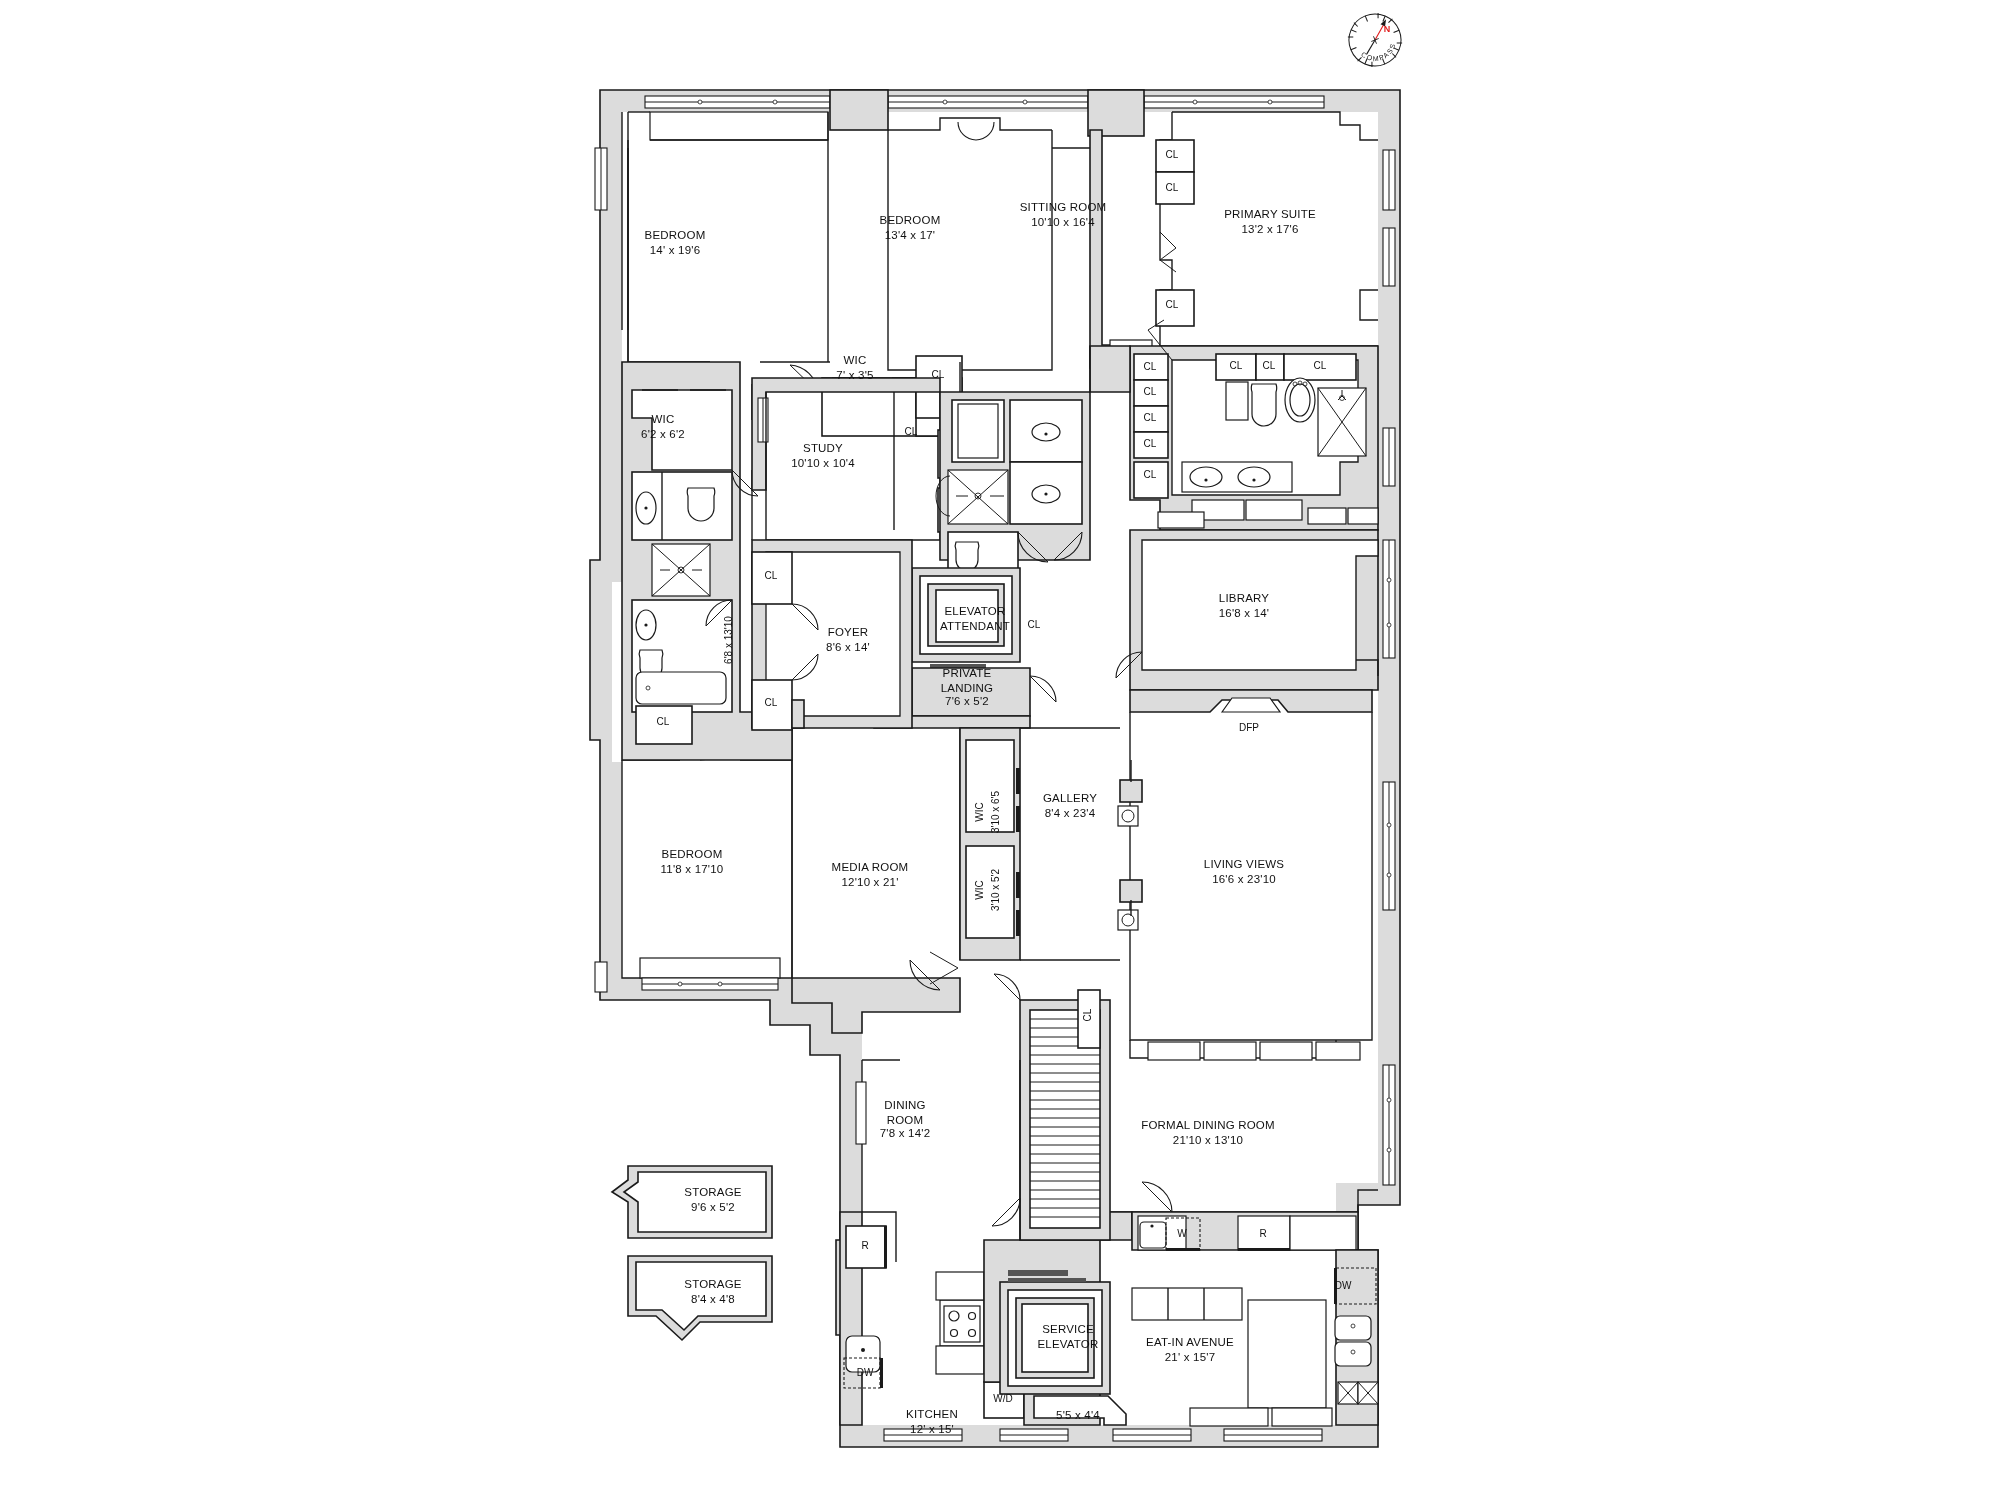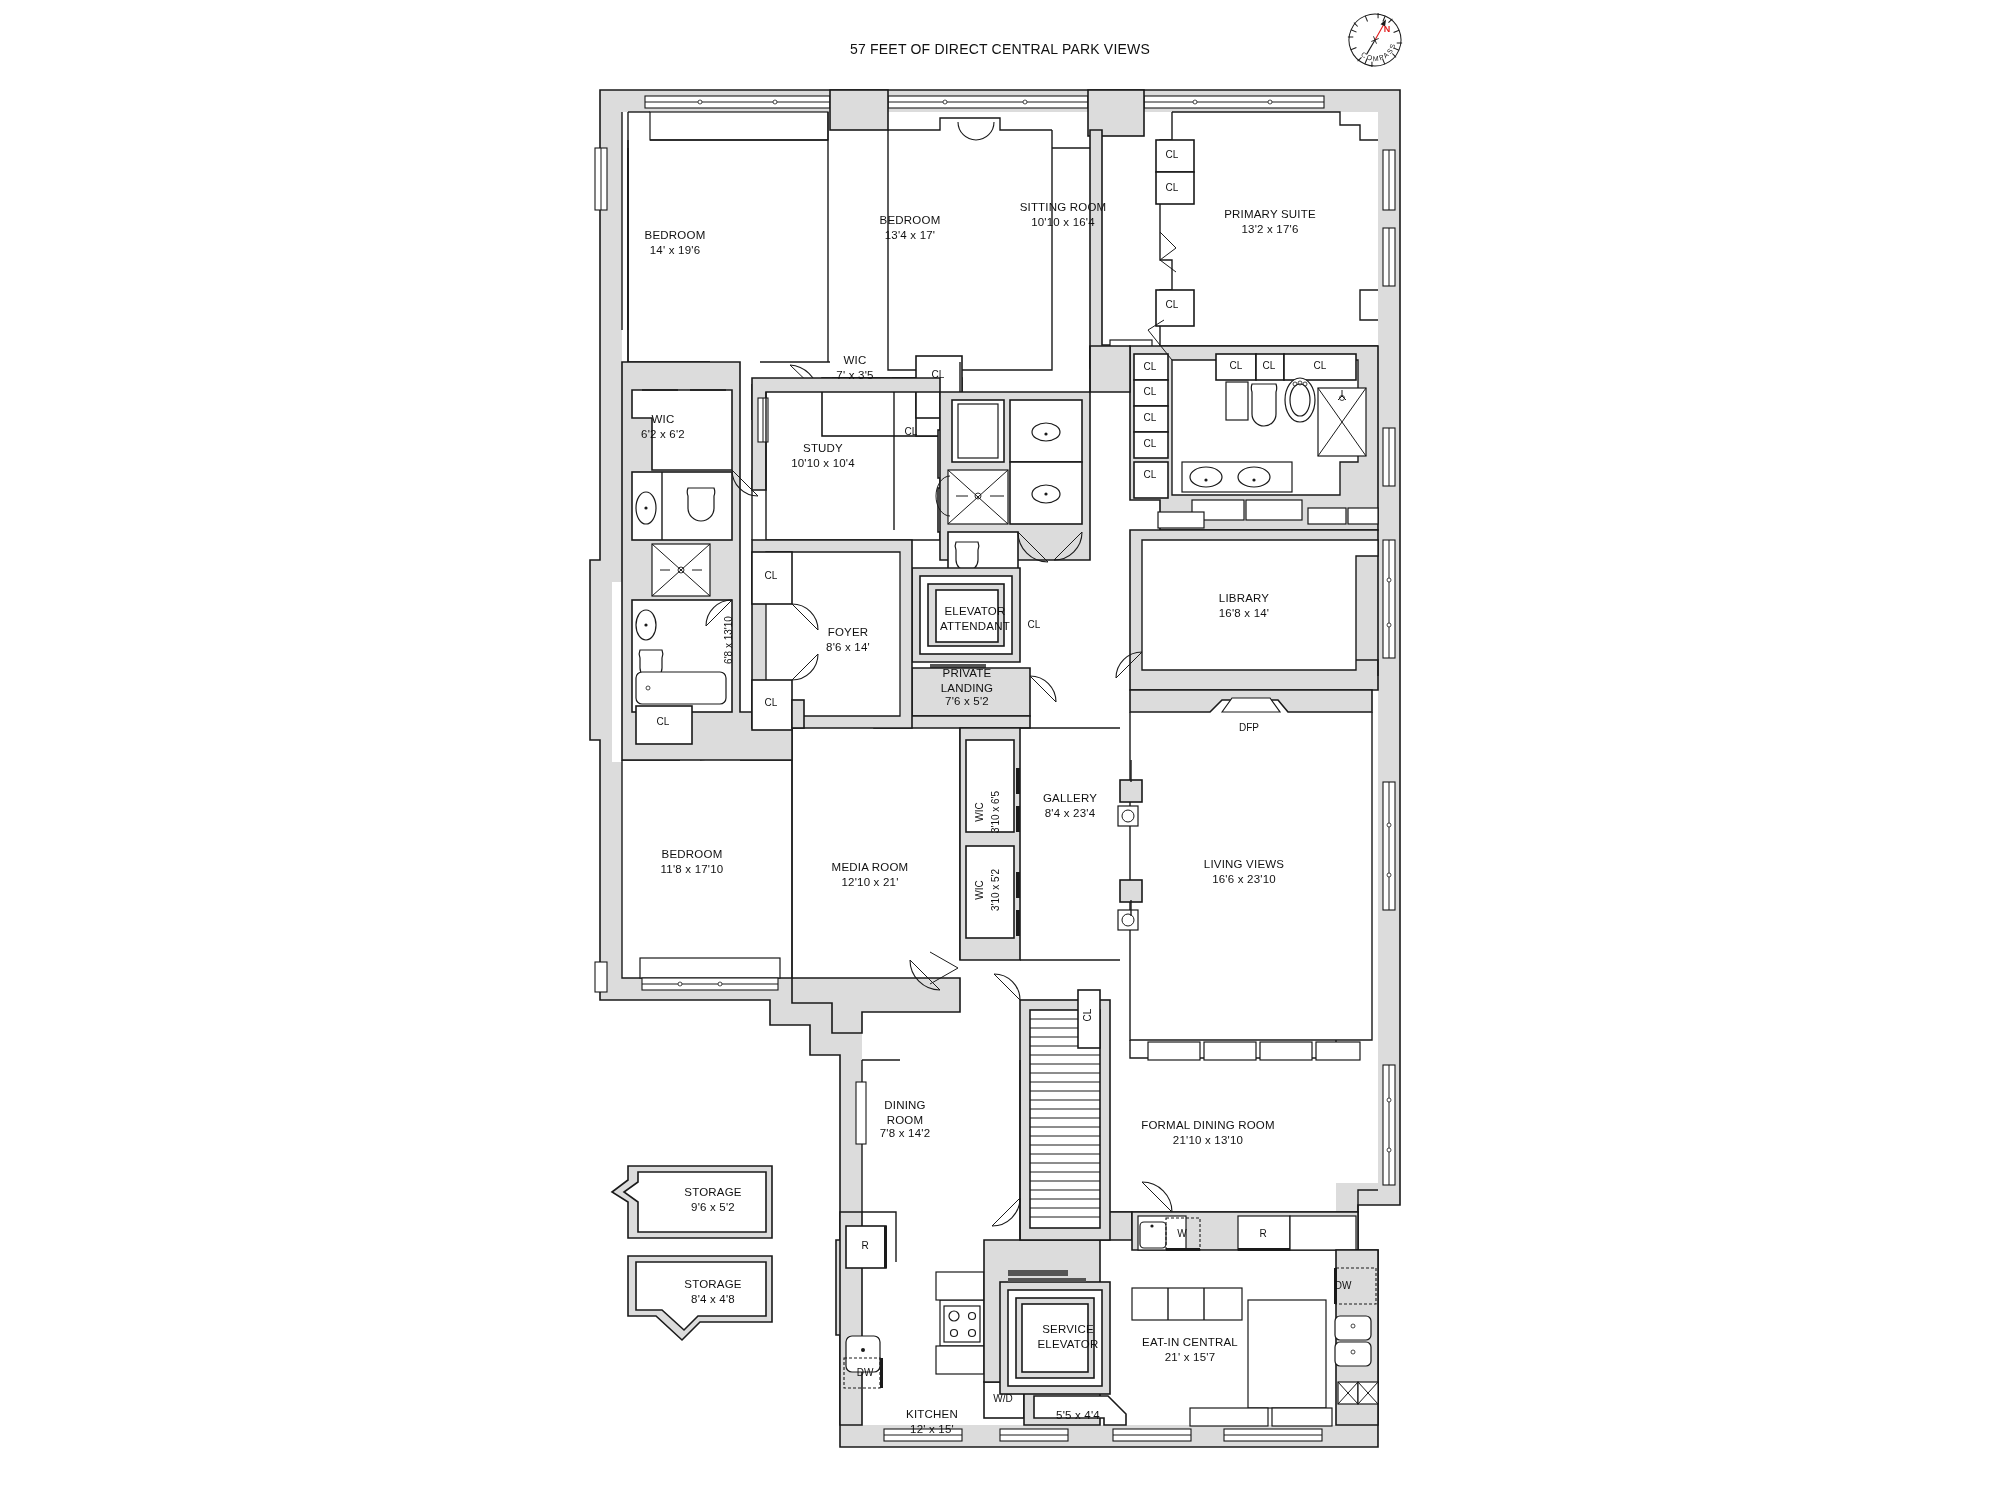--- a/index.html
+++ b/index.html
@@ -25,21 +25,20 @@
   .lbl .d{display:block;font-size:11.5px;letter-spacing:.2px;}
   .lbl.sm{font-size:10px;}
   .lbl.rot{transform:translate(-50%,-50%) rotate(-90deg);}
   .lbl.two .n{margin-bottom:1px;}
 </style>
 </head>
 <body>
 
 <div id="page">
 
-  <div id="subtitle">57 FEET OF DIRECT CENTRAL PARK VIEWS</div>
 
   <svg id="compass" viewBox="0 0 70 70">
     <g transform="rotate(-22 35 35)">
       <circle cx="35" cy="35" r="26" fill="#fff" stroke="#1a1a1a" stroke-width="1"></circle>
       <g stroke="#1a1a1a" stroke-width="1">
         <line x1="35" y1="9" x2="35" y2="15"></line>
           <line x1="35" y1="61" x2="35" y2="55"></line>
         <line x1="9" y1="35" x2="15" y2="35"></line>
           <line x1="61" y1="35" x2="55" y2="35"></line>
         <line x1="16.6" y1="16.6" x2="20.8" y2="20.8"></line>
@@ -645,21 +644,21 @@
       </div>
       <div class="lbl two" style="left: 713px; top: 1292px;">
         <span class="n">STORAGE</span>
         <span class="d">8'4 x 4'8</span>
       </div>
       <div class="lbl two" style="left: 1054px; top: 1337px; padding-left: 28px;">
         <span class="n">SERVICE</span>
         <span class="d">ELEVATOR</span>
       </div>
       <div class="lbl two" style="left: 1190px; top: 1350px;">
-        <span class="n">EAT-IN CENTRAL</span>
+        <span class="n">EAT-IN AVENUE</span>
         <span class="d">21' x 15'7</span>
       </div>
       <div class="lbl two" style="left: 932px; top: 1422px;">
         <span class="n">KITCHEN</span>
         <span class="d">12' x 15'</span>
       </div>
       <div class="lbl two" style="left: 1078px; top: 1416px;">
         <span class="n">5'5 x 4'4</span>
       </div>
       <div class="lbl sm" style="left: 938px; top: 375px;">CL</div>

